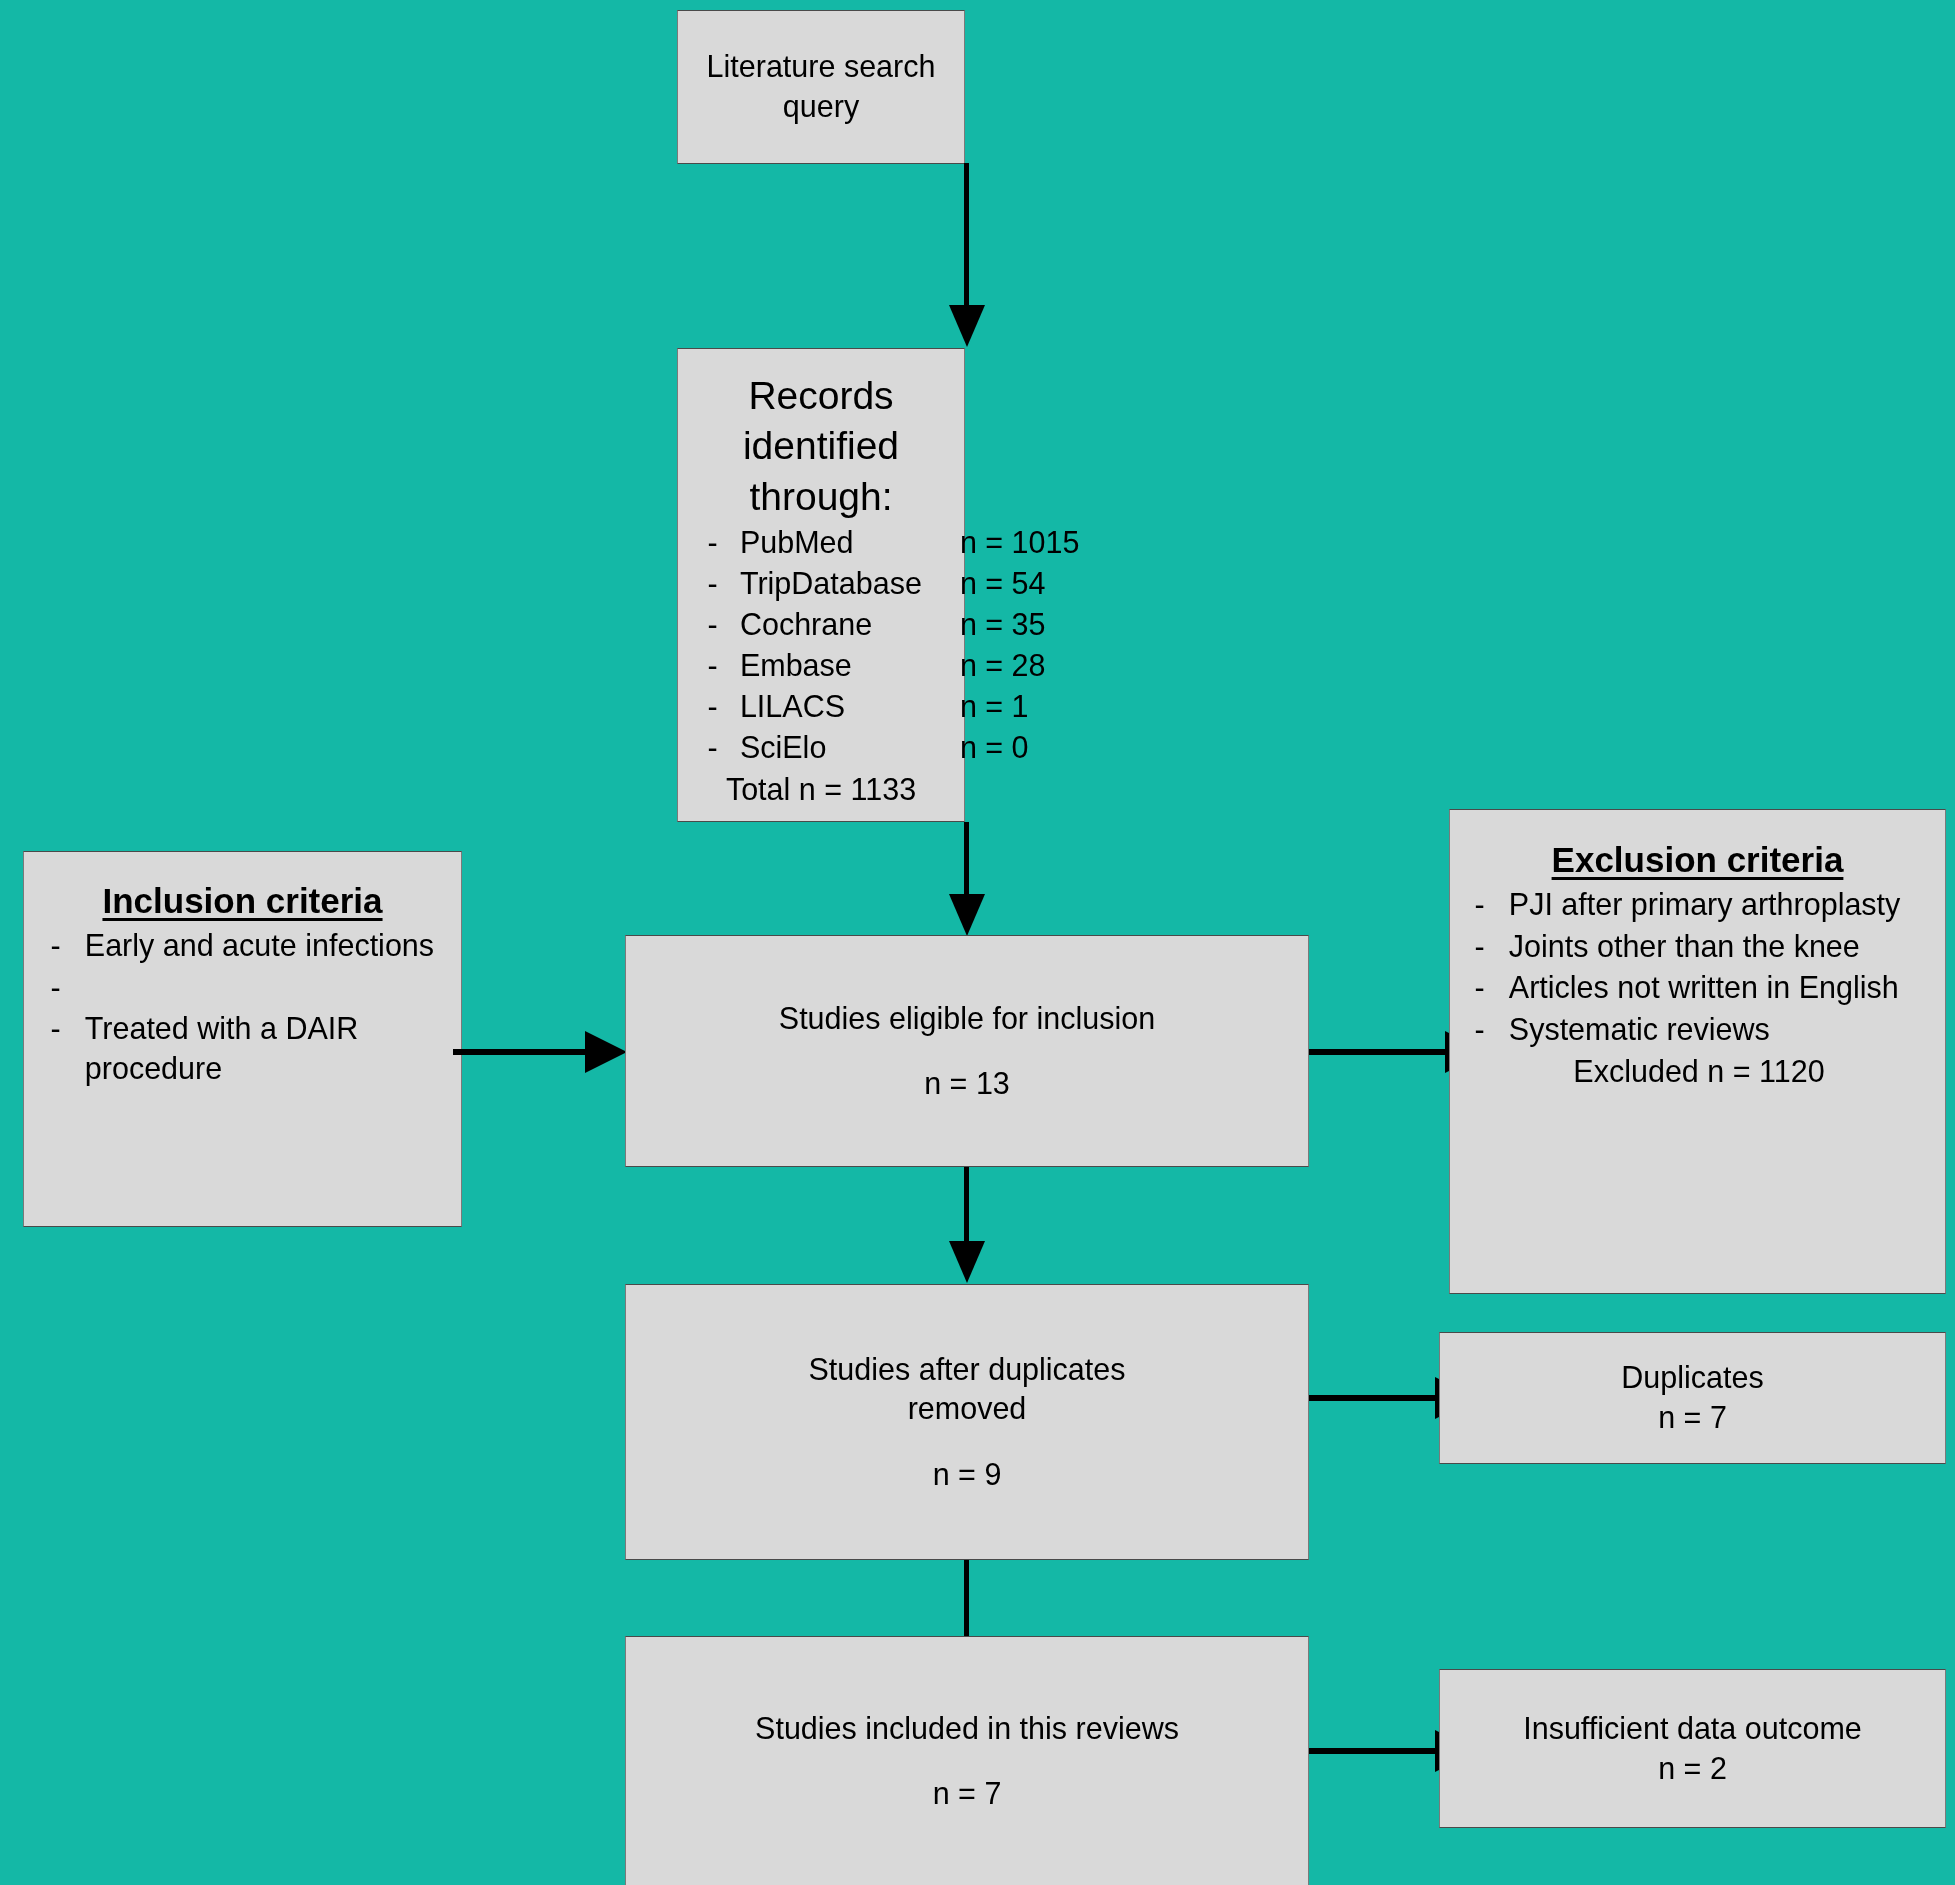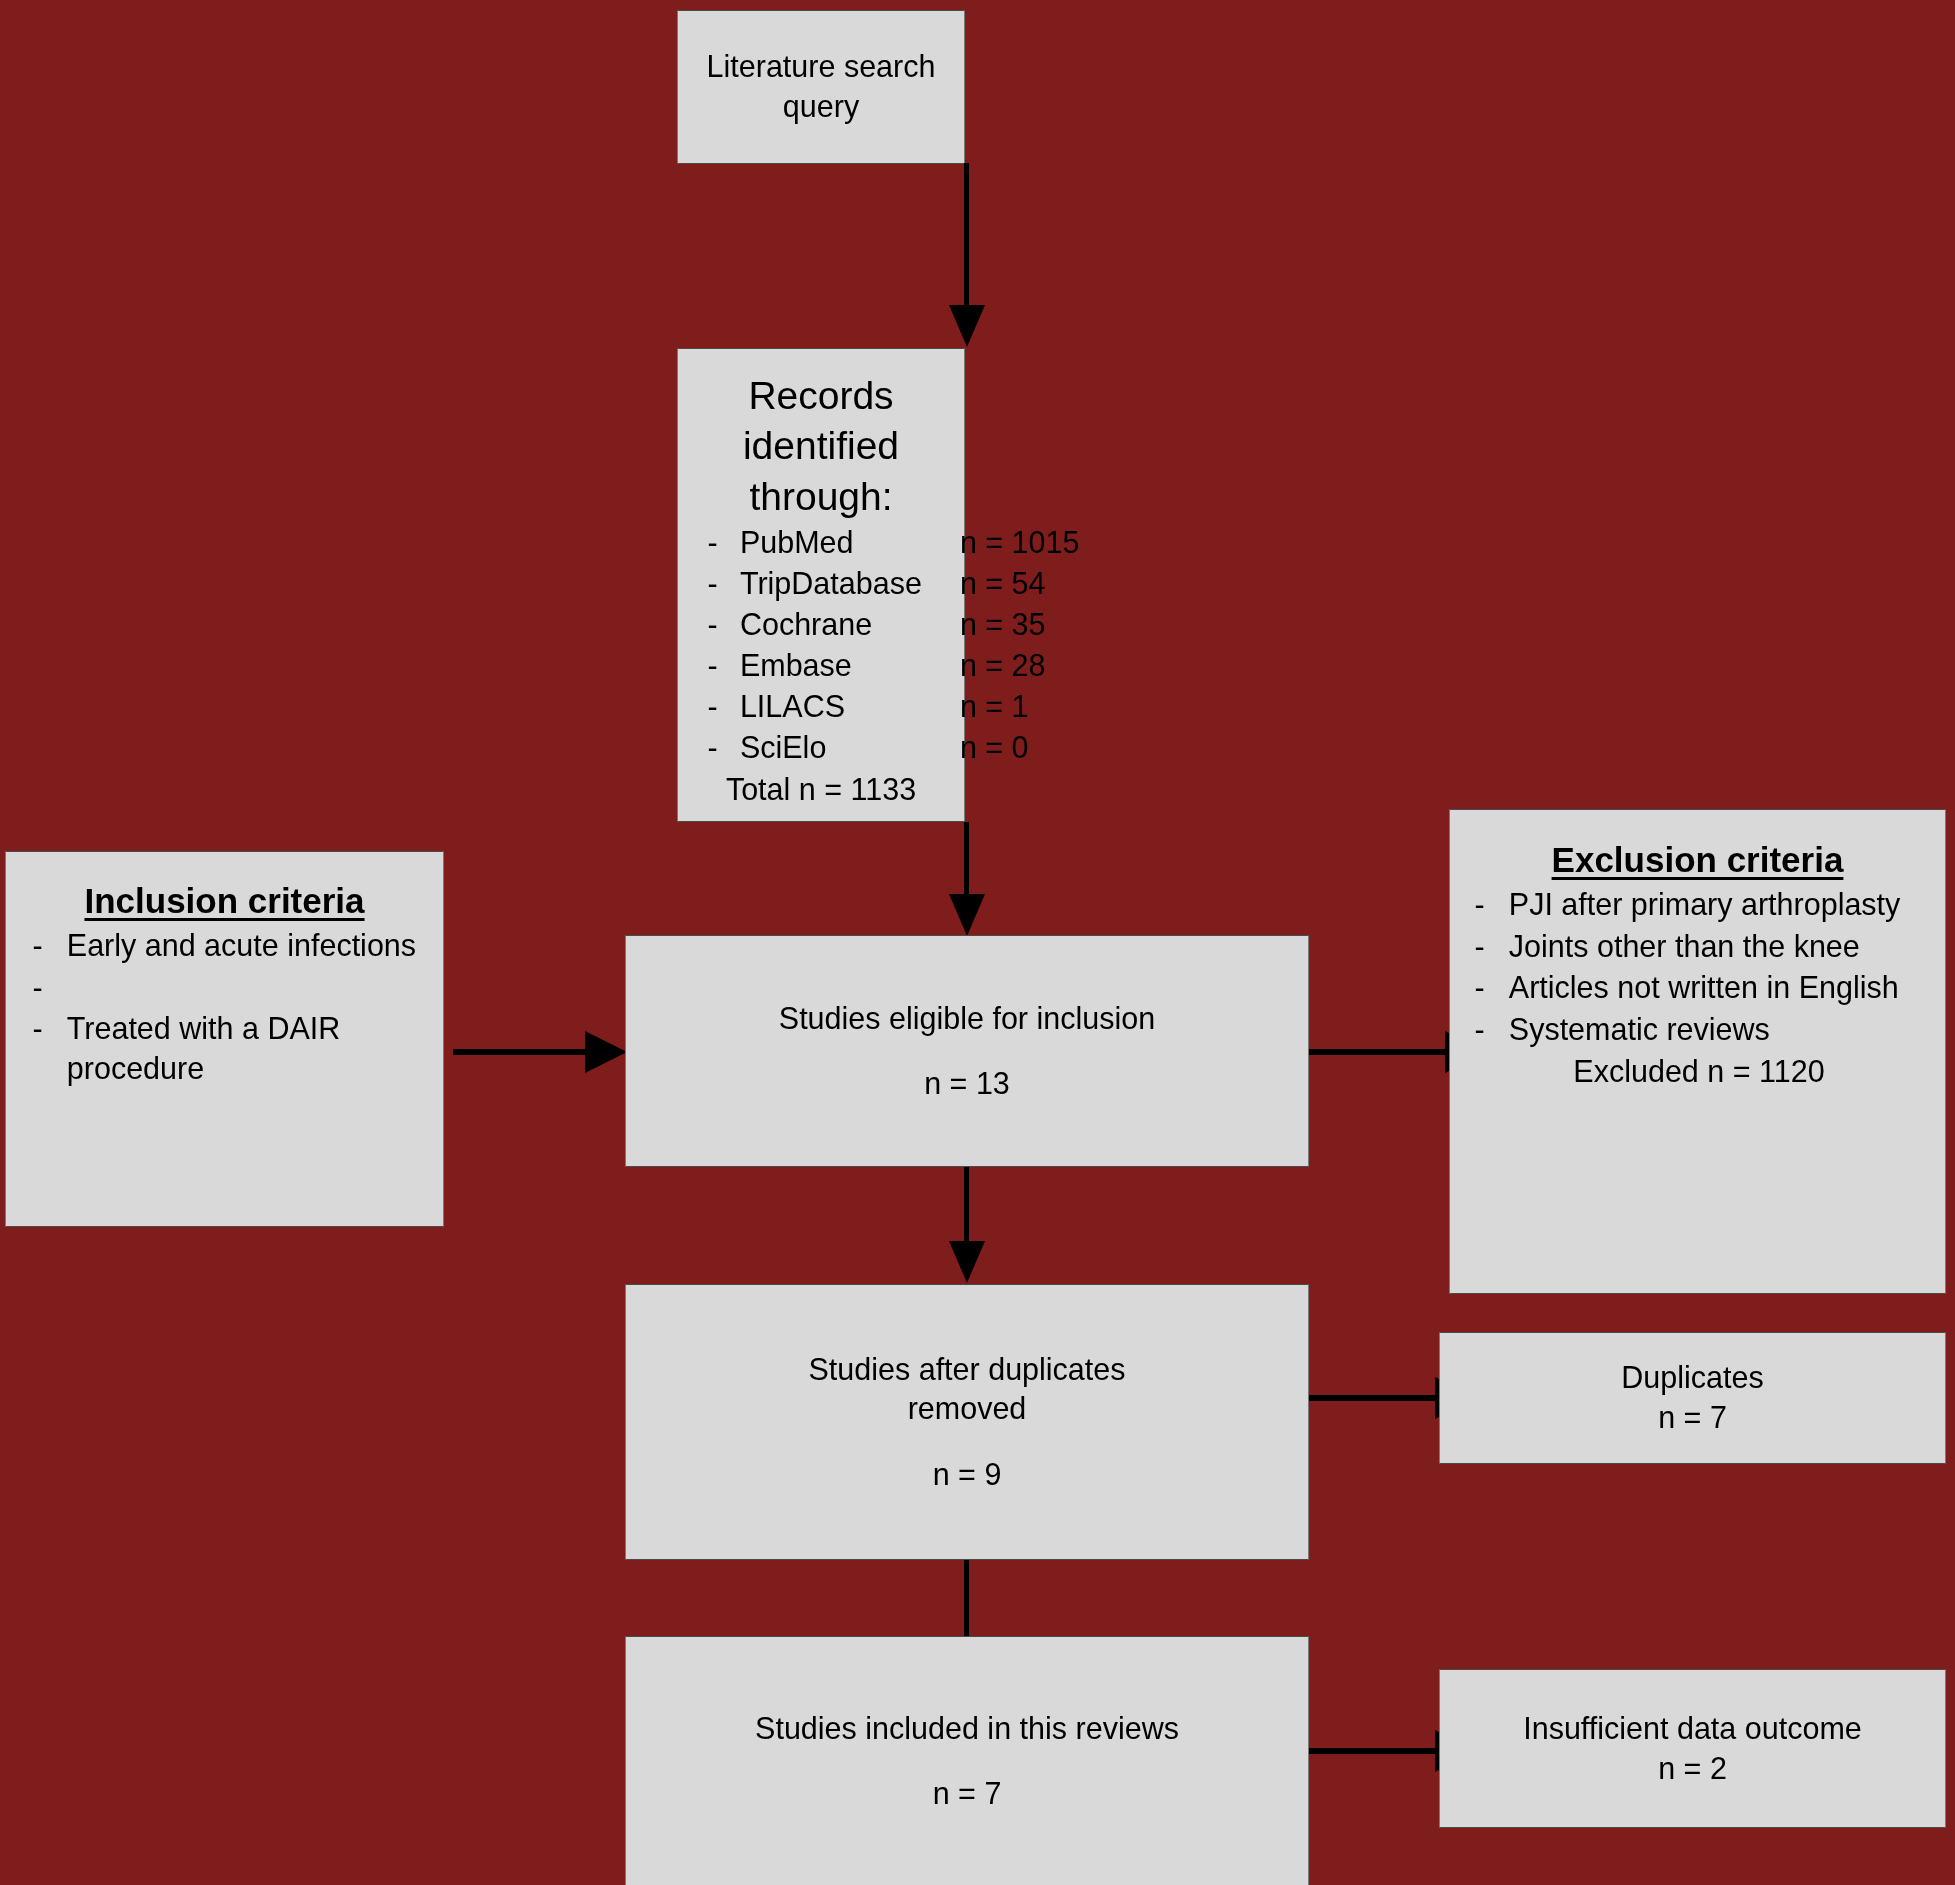--- a/index.html
+++ b/index.html
@@ -8,21 +8,21 @@
     background: #ffffff;
   }
   body {
     font-family: "Liberation Sans", sans-serif;
     color: #000000;
   }
   #flow-root {
     position: relative;
     width: 1955px;
     height: 1886px;
-    background: #7f1d1d;
+    background: #14b8a6;
     overflow: hidden;
   }
   .node {
     position: absolute;
     background: #d9d9d9;
     border: 1.5px solid #7a7a7a;
     border-top-color: #4a4a4a;
     border-bottom-color: #4a4a4a;
     box-sizing: border-box;
     display: flex;
@@ -169,21 +169,21 @@
     </ul>
     <div class="spacer"></div>
     <div class="rec-total">Total n = 1133</div>
   </div>
 
   <div class="conn" style="left:964px; top:822px; width:39px; height:116px;">
     <div class="stem-v" style="height:73px;"></div>
     <div class="head-down" style="left:-15.3px; top:72px;"></div>
   </div>
 
-  <div class="node left-node" style="left:5px; top:851px; width:439px; height:376px; padding:25.6px 13.8px 13.8px 13.8px;">
+  <div class="node left-node" style="left:23px; top:851px; width:439px; height:376px; padding:25.6px 13.8px 13.8px 13.8px;">
     <div class="crit-title">Inclusion criteria</div>
     <ul class="crit-list">
       <li>
         <span class="dash">-</span>
         <span class="txt">Early and acute infections</span>
       </li>
       <li>
         <span class="dash">-</span>
       </li>
       <li>

